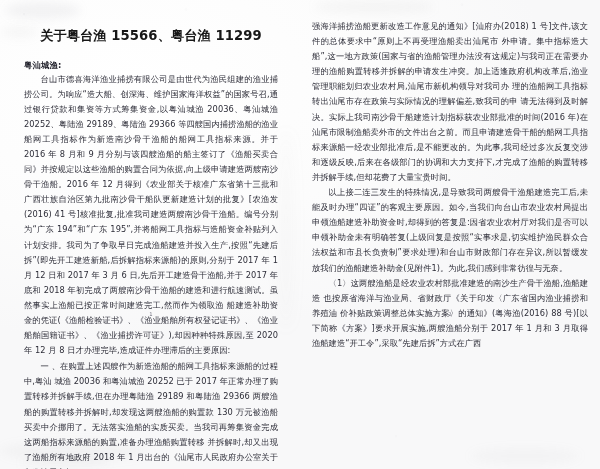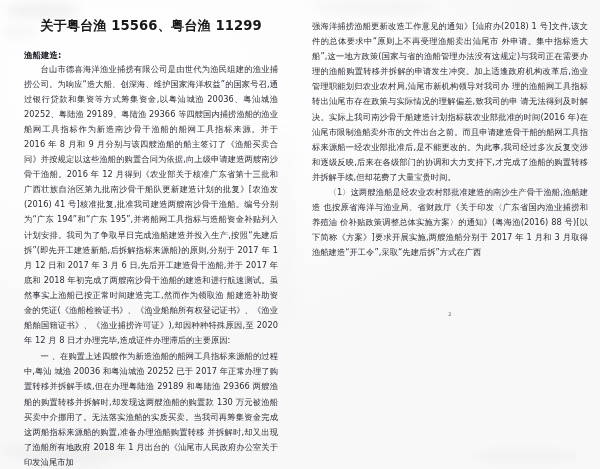--- a/index.html
+++ b/index.html
@@ -78,21 +78,21 @@
 
   
   .doc-title {
     text-align: center;
     font-weight: bold;
     color: #171717;
     font-size: 13.2px;
     line-height: 18.5px;
     letter-spacing: .1px;
     margin: 0;
-    padding-top: 17px;
+    padding-top: 27px;
   }
   .doc-title .title-line { display: block; white-space: nowrap; }
 
   .salutation {
     font-weight: bold;
     color: #20202a;
     font-size: 8.3px;
     line-height: 12px;
     margin: 13px 0 0 0;
     letter-spacing: .2px;
@@ -146,34 +146,35 @@
   <div class="scan-smudge smudge-g"></div>
 
   <div class="pages">
 
     <div class="page page-left inked">
 
       <h1 class="doc-title">
         <span class="title-line">关于粤台渔 15566、粤台渔 11299</span>
       </h1>
 
-      <p class="salutation">渔船建造:</p>
+      <p class="salutation">粤汕城渔:</p>
 
       <p class="para">台山市德喜海洋渔业捕捞有限公司是由世代为渔民组建的渔业捕捞公司。为响应“造大船、创深海、维护国家海洋权益”的国家号召,通过银行贷款和集资等方式筹集资金,以粤汕城渔 20036、粤汕城渔 20252、粤陆渔 29189、粤陆渔 29366 等四艘国内捕捞渔船的渔业船网工具指标作为新造南沙骨干渔船的船网工具指标来源。并于 2016 年 8 月和 9 月分别与该四艘渔船的船主签订了《渔船买卖合同》并按规定以这些渔船的购置合同为依据,向上级申请建造两艘南沙骨干渔船。2016 年 12 月得到《农业部关于核准广东省第十三批和广西壮族自治区第九批南沙骨干船队更新建造计划的批复》[农渔发(2016) 41 号]核准批复,批准我司建造两艘南沙骨干渔船。编号分别为“广东 194”和“广东 195”,并将船网工具指标与造船资金补贴列入计划安排。我司为了争取早日完成渔船建造并投入生产,按照“先建后拆”(即先开工建造新船,后拆解指标来源船)的原则,分别于 2017 年 1 月 12 日和 2017 年 3 月 6 日,先后开工建造骨干渔船,并于 2017 年底和 2018 年初完成了两艘南沙骨干渔船的建造和进行航速测试。虽然事实上渔船已按正常时间建造完工,然而作为领取渔  船建造补助资金的凭证(《渔船检验证书》、《渔业船舶所有权登记证书》、《渔业船舶国籍证书》、《渔业捕捞许可证》),却因种种特殊原因,至 2020 年 12 月 8 日才办理完毕,造成证件办理滞后的主要原因:</p>
 
       <p class="para">一 、在购置上述四艘作为新造渔船的船网工具指标来源船的过程中,粤汕 城渔 20036 和粤汕城渔 20252 已于 2017 年正常办理了购置转移并拆解手续,但在办理粤陆渔 29189 和粤陆渔 29366 两艘渔船的购置转移并拆解时,却发现这两艘渔船的购置款 130 万元被渔船买卖中介挪用了。无法落实渔船的实质买卖。当我司再筹集资金完成这两船指标来源船的购置,准备办理渔船购置转移 并拆解时,却又出现了渔船所有地政府 2018 年 1 月出台的《汕尾市人民政府办公室关于印发汕尾市加</p>
 
       <div class="folio">1</div>
     </div>
 
     <div class="page page-right inked">
 
       <p class="para cont para-first">强海洋捕捞渔船更新改造工作意见的通知》[汕府办(2018) 1 号]文件,该文件的总体要求中“原则上不再受理渔船卖出汕尾市 外申请。集中指标造大船”,这一地方政策(国家与省的渔船管理办法没有这规定)与我司正在需要办理的渔船购置转移并拆解的申请发生冲突。加上适逢政府机构改革后,渔业管理职能划归农业农村局,汕尾市新机构领导对我司办 理的渔船网工具指标转出汕尾市存在政策与实际情况的理解偏差,致我司的申 请无法得到及时解决。实际上我司南沙骨干船建造计划指标获农业部批准的时间(2016 年)在汕尾市限制渔船卖外市的文件出台之前。而且申请建造骨干船的船网工具指标来源船一经农业部批准后,是不能更改的。为此事,我司经过多次反复交涉和逐级反映,后来在各级部门的协调和大力支持下,才完成了渔船的购置转移并拆解手续,但却花费了大量宝贵时间。</p>
 
 
+      <p class="para">以上接二连三发生的特殊情况,是导致我司两艘骨干渔船建造完工后,未 能及时办理“四证”的客观主要原因。如今,当我们向台山市农业农村局提出申领渔船建造补助资金时,却得到的答复是:因省农业农村厅对我们是否可以 申领补助金未有明确答复(上级回复是按照“实事求是,切实维护渔民群众合 法权益和市县长负责制”要求处理)和台山市财政部门存在异议,所以暂缓发 放我们的渔船建造补助金(见附件1)。为此,我们感到非常彷徨与无奈。</p>
 
       <p class="para">〈1〉这两艘渔船是经农业农村部批准建造的南沙生产骨干渔船,渔船建造  也按原省海洋与渔业局、省财政厅《关于印发〈广东省国内渔业捕捞和养殖油  价补贴政策调整总体实施方案〉的通知》(粤海渔(2016) 88 号)[以下简称《方案》]要求开展实施,两艘渔船分别于 2017 年 1 月和 3 月取得渔船建造“开工令”,采取“先建后拆”方式在广西</p>
 
       <div class="folio">2</div>
     </div>
 
   </div>
 
   <div class="scan-noise"></div>
 </div>

